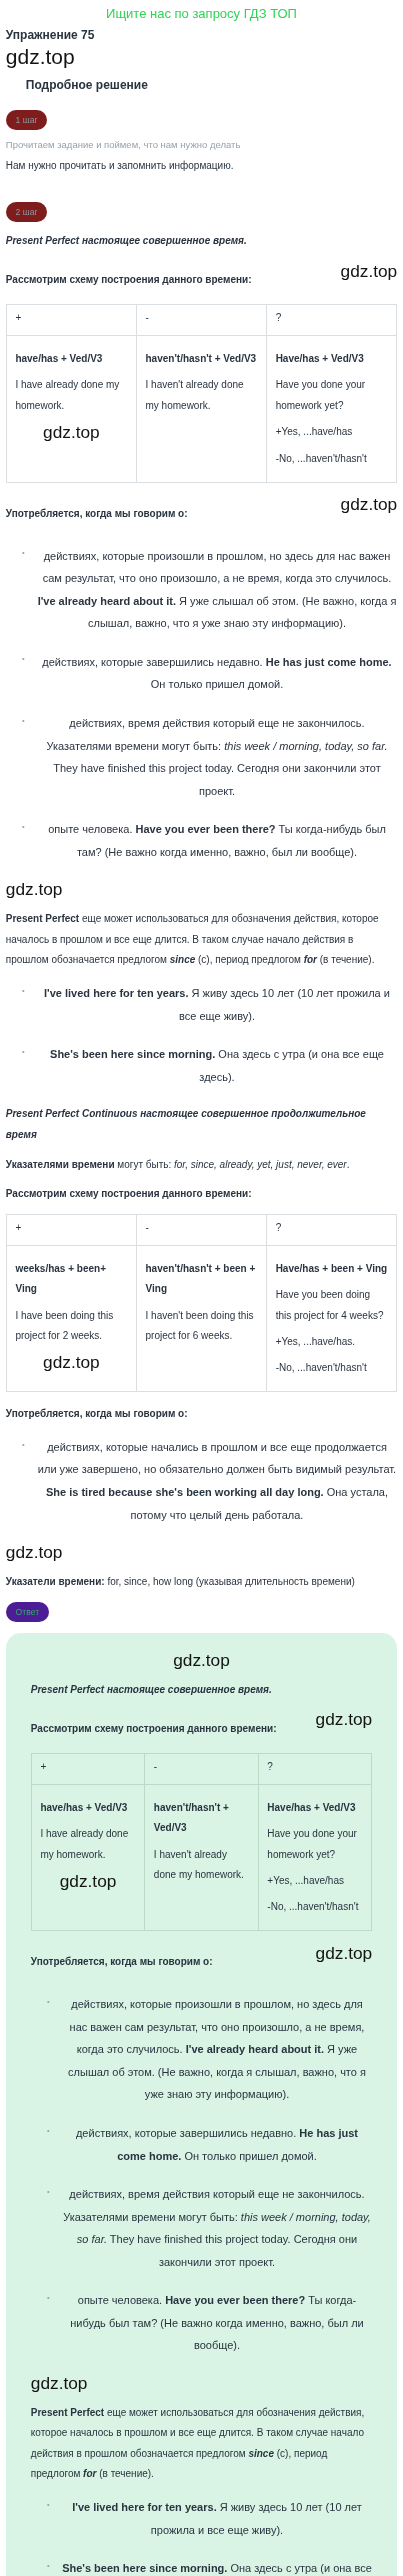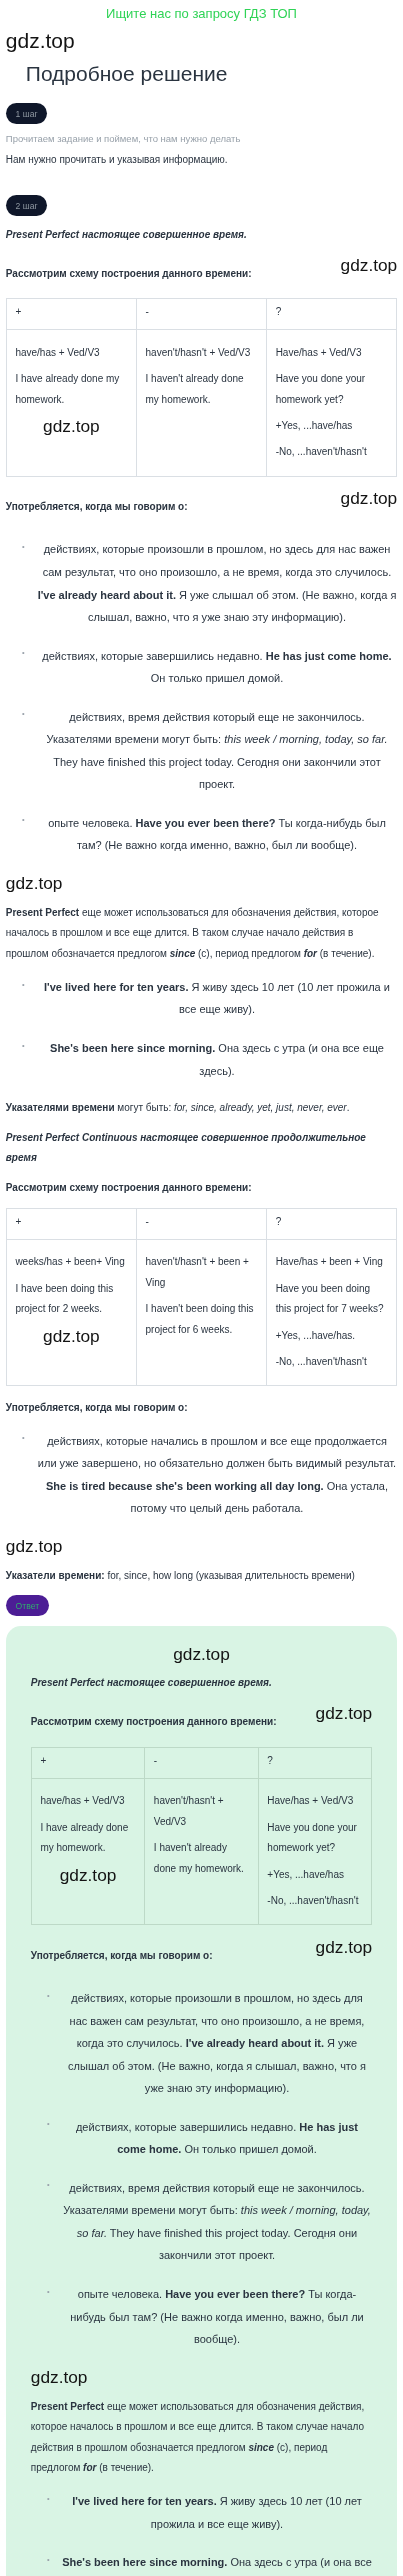--- a/index.html
+++ b/index.html
@@ -3,30 +3,30 @@
 <meta charset="utf-8">
 <style>
   html,body { margin:0; padding:0; background:#ffffff; }
   body { font-family:"Liberation Sans", sans-serif; color:#2a3440; }
   .page { width:403px; box-sizing:border-box; padding:3.5px 5.8px 15px; margin:0 auto; }
 
   .top-link { display:block; text-align:center; color:#2fd356; font-size:13px;
               text-decoration:none; margin:2.3px 0 7px; }
 
   .ex-title { font-size:12px; font-weight:bold; margin:7px 0 2.3px; }
-  .page-title { font-size:21px; font-weight:normal; margin:4.6px 0 17.3px;padding-left:20px; }
+  .page-title { font-size:12px; font-weight:bold; margin:4.6px 0 17.3px;padding-left:20px; }
 
   .wm { color:#141414; font-weight:500; font-size:17.3px; line-height:1.2; }
   .wm-big { font-size:21px; margin:2.3px 0 9.2px; font-weight:400; }
   .wm-center { text-align:center; }
   .wm-left { text-align:left; margin:4.6px 0; }
   .wm-inline { flex:0 0 auto; }
 
   .pill { display:inline-block; border-radius:10.4px; padding:5.2px 9.8px; font-size:8.6px; }
-  .pill-gray { background:#0f172a; color:#8f98a1; }
+  .pill-gray { background:#7f1d1d; color:#8f98a1; }
   .pill-green { background:#4c1d95; color:#2fae6d; }
 
   .note { color:#98a1aa; font-size:9.5px; margin:9.2px 0 5.8px; }
   .body-text { font-size:10px; line-height:2.05; margin:5.8px 0 25px; }
   .step-gap { margin-top:7px; }
 
   .lesson p { font-size:10px; line-height:2.05; margin:9.2px 0; }
   .h-b  { font-weight:bold; }
 
   .flex-row { display:flex; justify-content:space-between; align-items:flex-start; gap:5.8px; }
@@ -36,42 +36,43 @@
                margin-bottom:16px;text-align:center; }
   .lesson li::before { content:"•"; position:absolute; left:1.2px; top:0.6px; color:#9aa2ab;
                font-size:7.5px; }
 
   table.grammar-table { width:100%; border-collapse:collapse; margin:4.6px 0 11.5px;
                table-layout:fixed; }
   .grammar-table th, .grammar-table td { border:0.6px solid #dadfe4; vertical-align:top;
                text-align:left; padding:7px 8.6px; font-size:10px; font-weight:normal; }
   .grammar-table th { height:16px; }
   .grammar-table td p { margin:5.8px 0; line-height:2.05; }
-  .formula { font-weight:normal; }
+  .formula { font-weight:bold; }
 
   .answer-box { background:#d9f4e4; border-radius:15px; padding:17.3px 25px 22px;
                margin-top:10.4px; }
   .answer-box .grammar-table th, .answer-box .grammar-table td { border-color:#bdd9c7; }
 </style>
 </head>
 <body>
 
 <div class="page">
 
   <a href="#" class="top-link">Ищите нас по запросу ГДЗ ТОП</a>
 
+  <h2 class="ex-title">Упражнение 75</h2>
 
   <div class="wm wm-big">gdz.top</div>
 
   <h1 class="page-title">Подробное решение</h1>
 
   <div class="step">
     <span class="pill pill-gray">1 шаг</span>
     <p class="note">Прочитаем задание и поймем, что нам нужно делать</p>
-    <p class="body-text">Нам нужно прочитать и указывая информацию.</p>
+    <p class="body-text">Нам нужно прочитать и запомнить информацию.</p>
   </div>
 
   <div class="step step-gap">
     <span class="pill pill-gray">2 шаг</span>
     <div>
   <div class="lesson">
     <p><b><i>Present Perfect настоящее совершенное время.</i></b></p>
 
     <div class="flex-row">
       <p class="h-b">Рассмотрим схему построения данного времени:</p>
@@ -119,23 +120,23 @@
 
     <div class="wm wm-left">gdz.top</div>
 
     <p><b>Present Perfect</b> еще может использоваться для обозначения действия, которое началось в прошлом и все еще длится. В таком случае начало действия в прошлом обозначается предлогом <b><i>since</i></b> (с), период предлогом <b><i>for</i></b> (в течение).</p>
 
     <ul>
       <li><b>I've lived here for ten years.</b> Я живу здесь 10 лет (10 лет прожила и все еще живу).</li>
       <li><b>She's been here since morning.</b> Она здесь с утра (и она все еще здесь).</li>
     </ul>
 
+    <p><b><i>Present Perfect Continuous настоящее совершенное продолжительное время</i></b></p>
+
     <p><b>Указателями времени</b> могут быть: <i>for, since, already, yet, just, never, ever</i>.</p>
-
-    <p><b><i>Present Perfect Continuous настоящее совершенное продолжительное время</i></b></p>
 
     <p class="h-b">Рассмотрим схему построения данного времени:</p>
 
     <table class="grammar-table">
       <tbody>
               <tr>
         <th>+</th>
         <th>-</th>
         <th>?</th>
       </tr>
@@ -144,21 +145,21 @@
           <p class="formula">weeks/has + been+ Ving</p>
           <p>I have been doing this project for 2 weeks.</p>
           <div class="wm wm-center">gdz.top</div>
         </td>
         <td>
           <p class="formula">haven't/hasn't + been + Ving</p>
           <p>I haven't been doing this project for 6 weeks.</p>
         </td>
         <td>
           <p class="formula">Have/has + been + Ving</p>
-          <p>Have you been doing this project for 7 weeks?</p>
+          <p>Have you been doing this project for 4 weeks?</p>
           <p>+Yes, ...have/has.</p>
           <p>-No, ...haven't/hasn't</p>
         </td>
       </tr>
     </tbody>
           </table>
 
     <p class="h-b">Употребляется, когда мы говорим о:</p>
 
     <ul>

